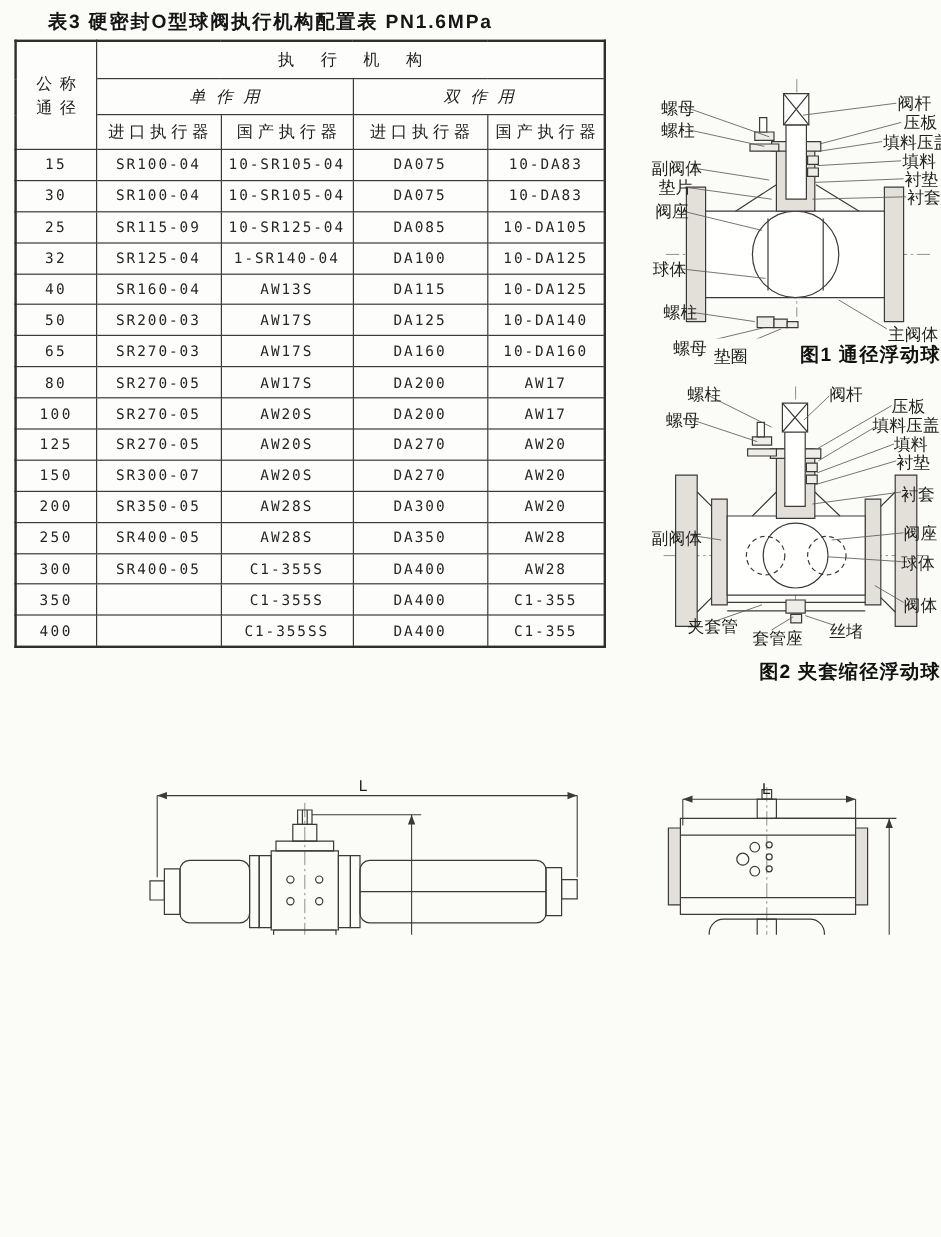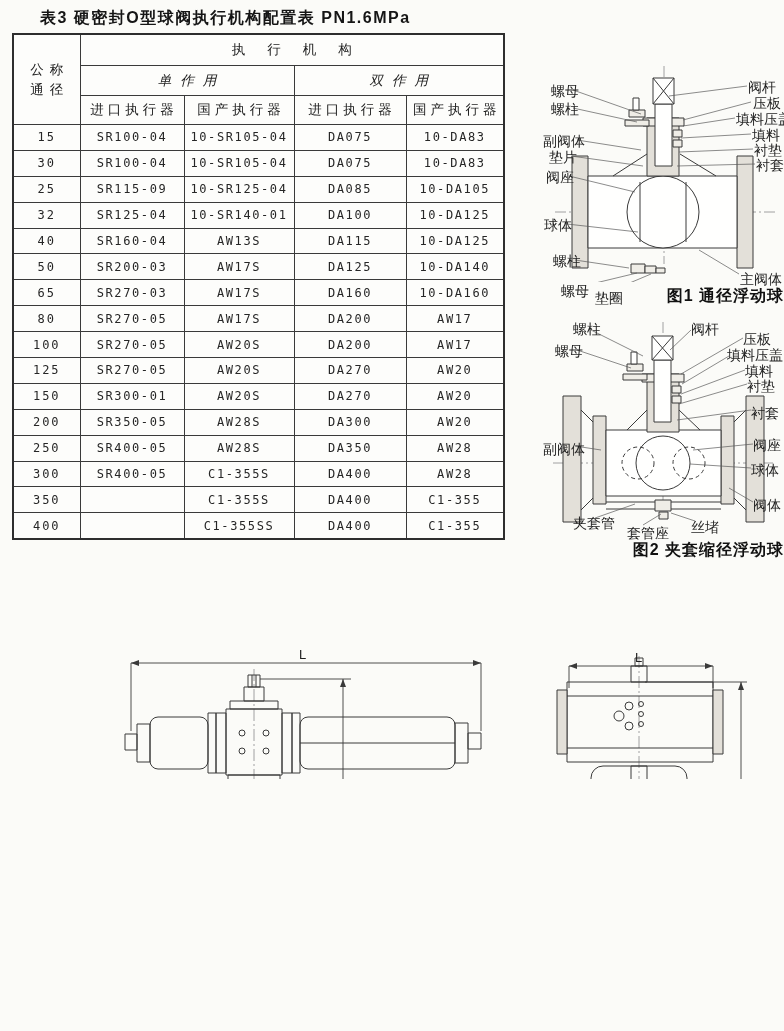--- a/index.html
+++ b/index.html
@@ -81,21 +81,21 @@
         <tr>
           <td class="dn">25</td>
           <td>SR115-09</td>
           <td>10-SR125-04</td>
           <td>DA085</td>
           <td>10-DA105</td>
         </tr>
         <tr>
           <td class="dn">32</td>
           <td>SR125-04</td>
-          <td>10-SR140-01</td>
+          <td>1-SR140-04</td>
           <td>DA100</td>
           <td>10-DA125</td>
         </tr>
         <tr>
           <td class="dn">40</td>
           <td>SR160-04</td>
           <td>AW13S</td>
           <td>DA115</td>
           <td>10-DA125</td>
         </tr>
@@ -129,21 +129,21 @@
         </tr>
         <tr>
           <td class="dn">125</td>
           <td>SR270-05</td>
           <td>AW20S</td>
           <td>DA270</td>
           <td>AW20</td>
         </tr>
         <tr>
           <td class="dn">150</td>
-          <td>SR300-01</td>
+          <td>SR300-07</td>
           <td>AW20S</td>
           <td>DA270</td>
           <td>AW20</td>
         </tr>
         <tr>
           <td class="dn">200</td>
           <td>SR350-05</td>
           <td>AW28S</td>
           <td>DA300</td>
           <td>AW20</td>
@@ -303,21 +303,21 @@
     <span class="lbl" style="left:148px;top:202px;">丝堵</span>
     <span class="lbl" style="left:148px;top:4px;">阀杆</span>
     <span class="lbl" style="left:200px;top:14px;">压板</span>
     <span class="lbl" style="left:184px;top:30px;">填料压盖</span>
     <span class="lbl" style="left:202px;top:46px;">填料</span>
     <span class="lbl" style="left:204px;top:61px;">衬垫</span>
     <span class="lbl" style="left:208px;top:88px;">衬套</span>
     <span class="lbl" style="left:210px;top:120px;">阀座</span>
     <span class="lbl" style="left:208px;top:145px;">球体</span>
     <span class="lbl" style="left:210px;top:180px;">阀体</span>
-    <div class="caption" style="top:222px;">图2 夹套缩径浮动球</div>
+    <div class="caption" style="top:232px;">图2 夹套缩径浮动球</div>
   </div>
 
   <div class="fig" style="left:75px;top:645px;width:455px;height:370px;">
     <svg width="455" height="336" viewBox="0 0 455 336">
       <defs>
         <marker id="ar3" markerWidth="10" markerHeight="8" refX="9" refY="4" orient="auto-start-reverse">
           <path d="M0,0.6 L9,4 L0,7.4 Z" fill="#3a3a3a"></path>
         </marker>
       </defs>
       <g stroke="#8a8a8a" stroke-width="0.8" stroke-dasharray="12 3 2 3">

